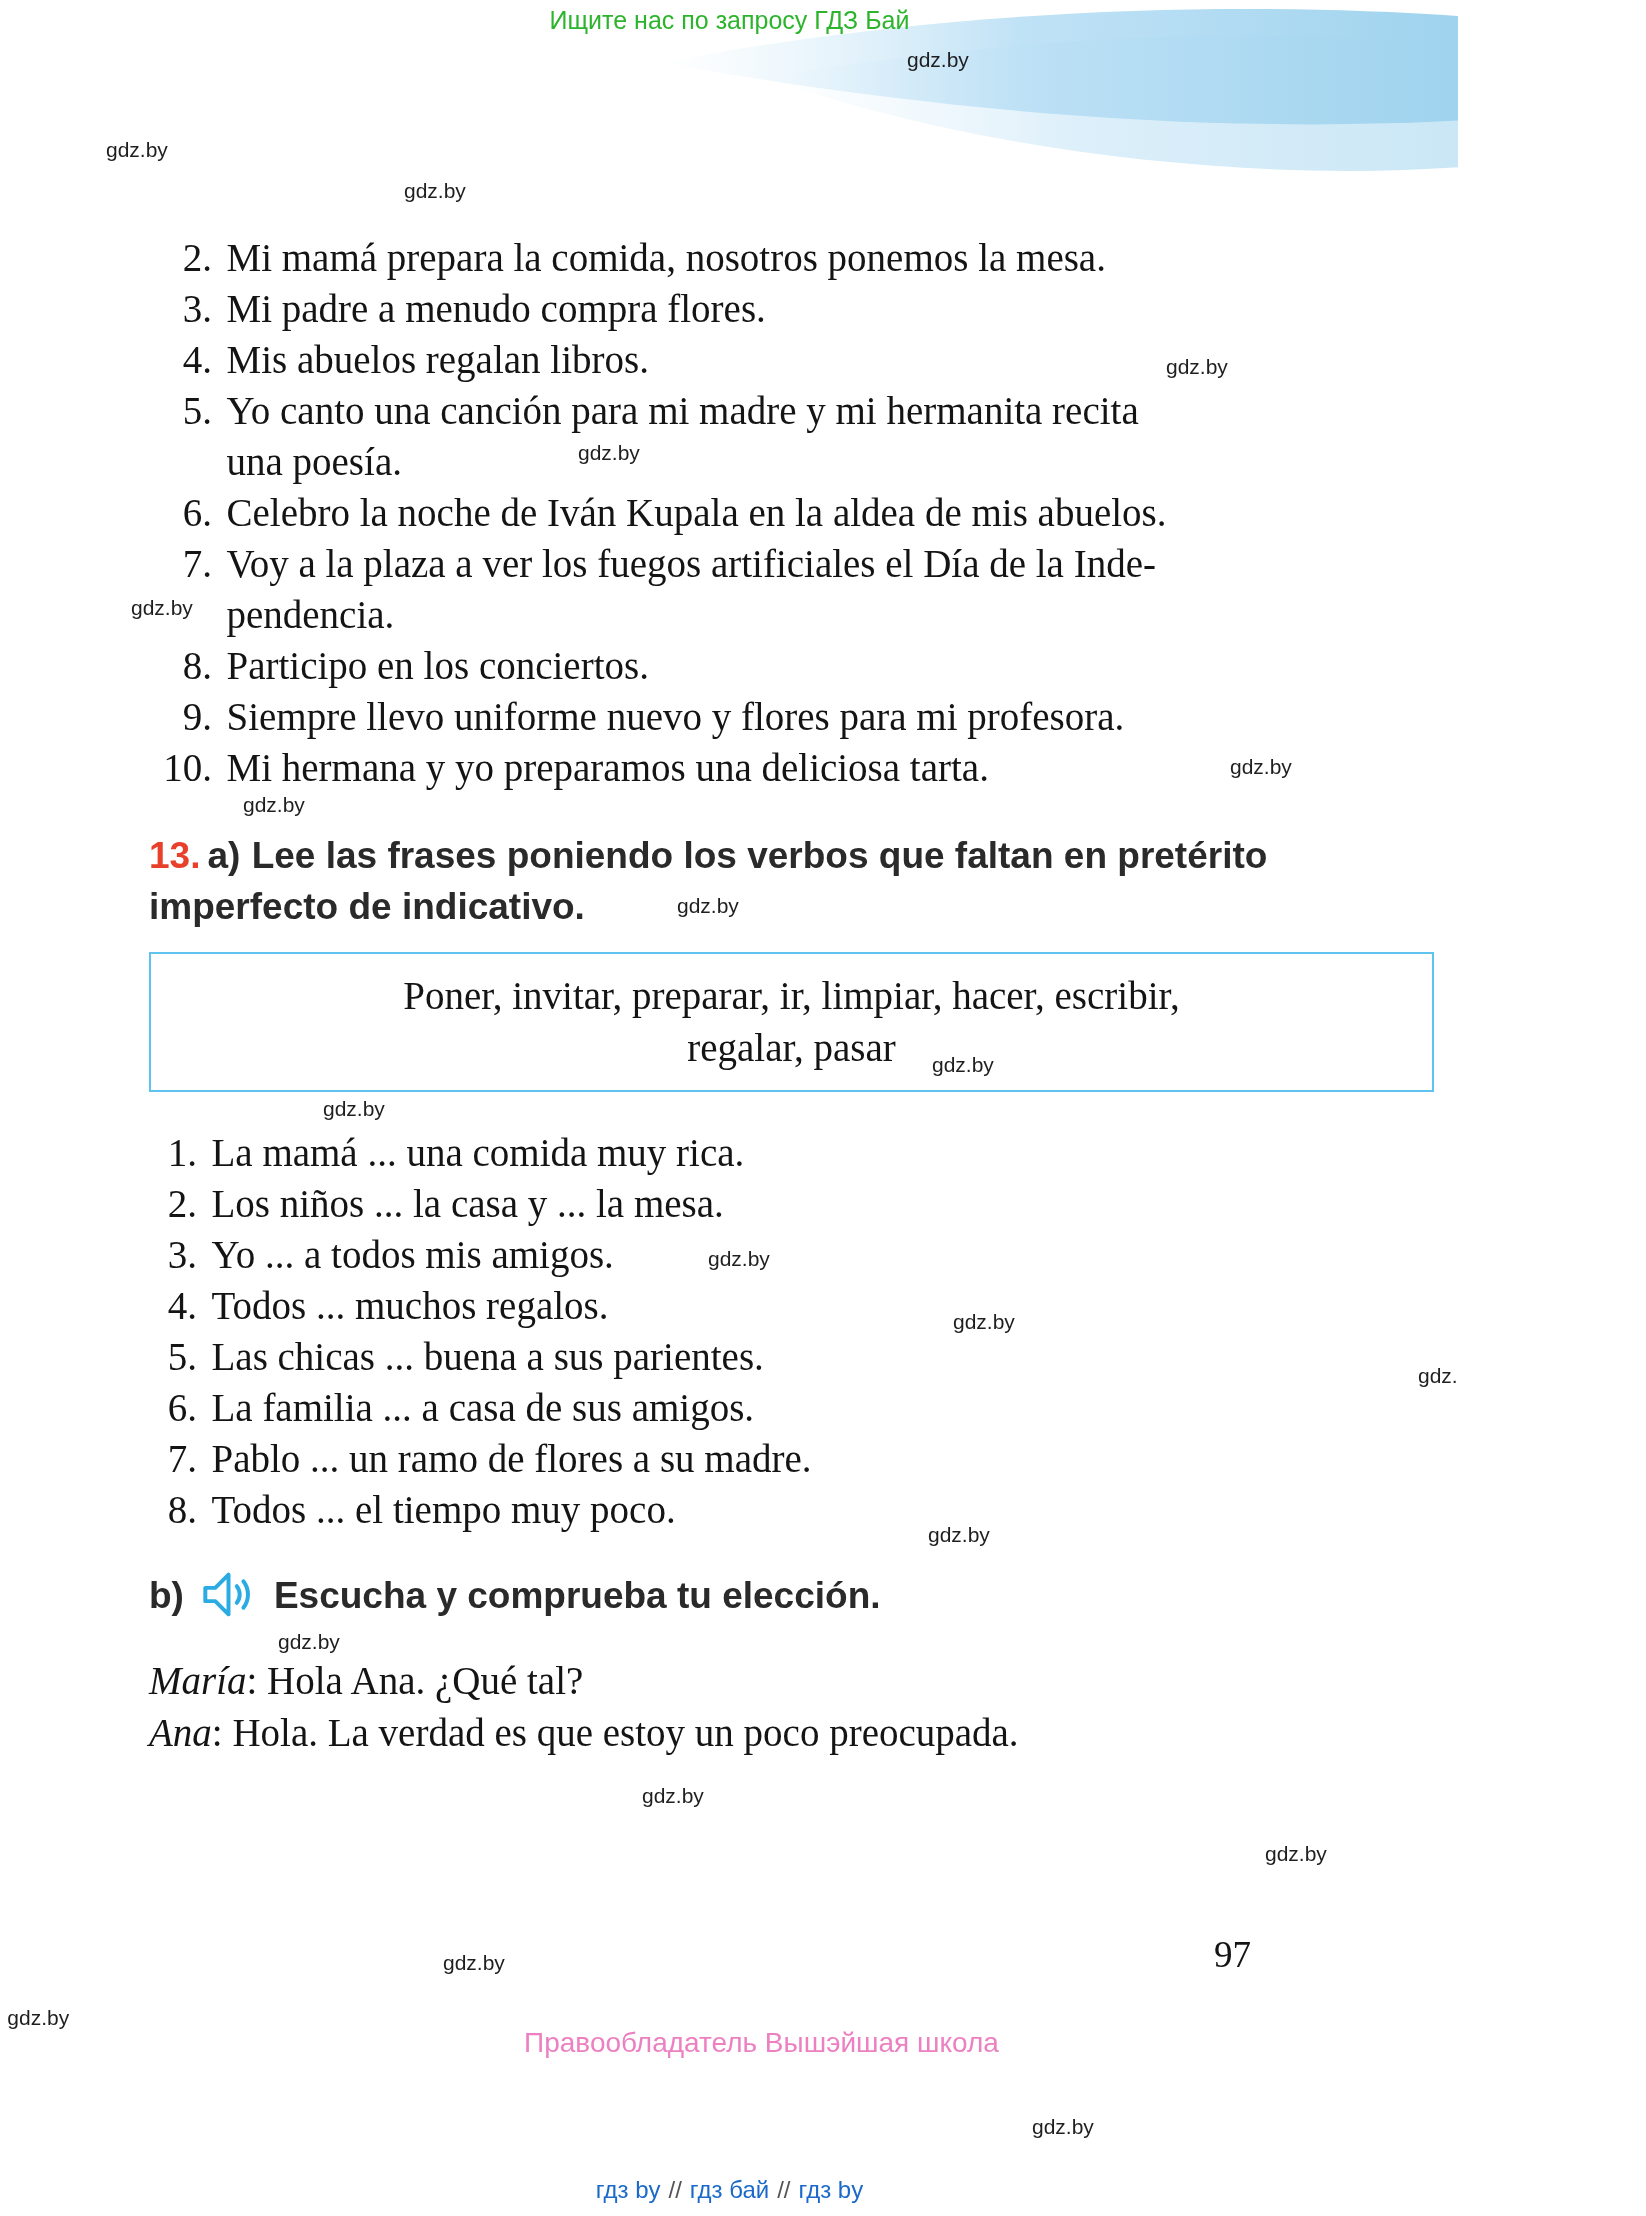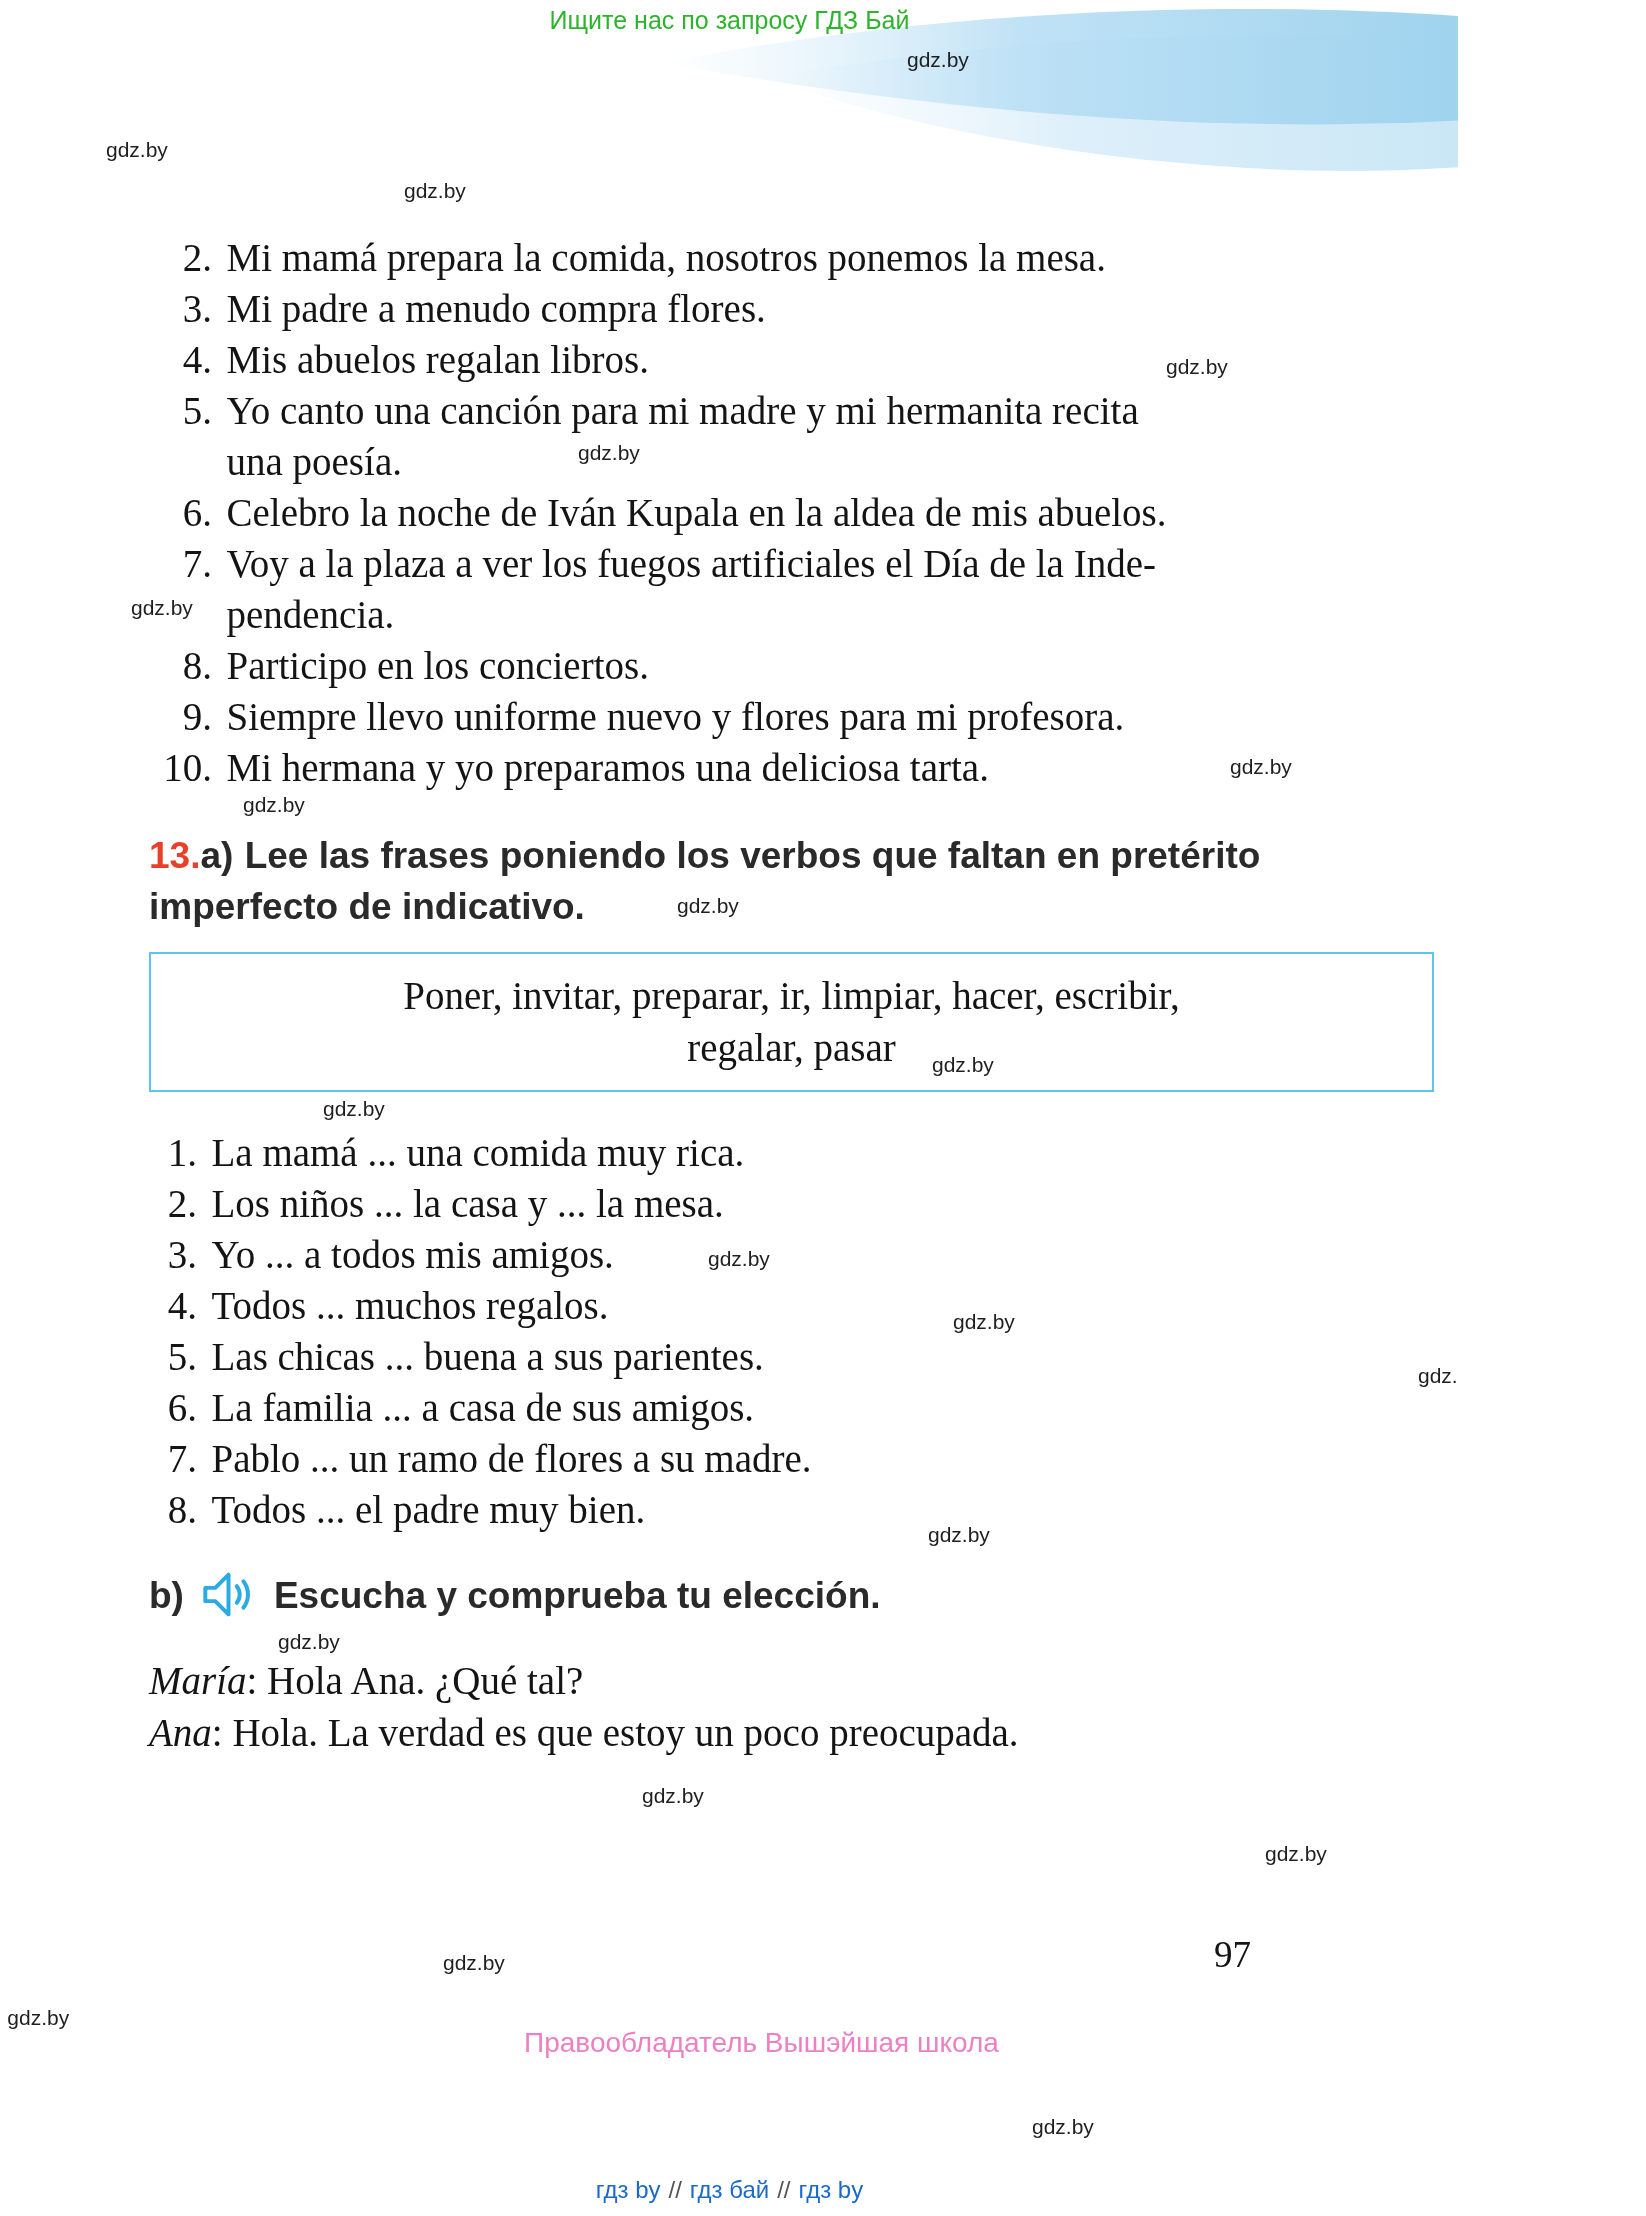--- a/index.html
+++ b/index.html
@@ -25,21 +25,21 @@
   }
   .list1 .li { grid-template-columns:63px 1fr; }
   .list2 .li { grid-template-columns:48px 1fr; }
   .num { text-align:right; }
   .txt { white-space:pre-line; }
   .sans {
     font-family:"Liberation Sans", sans-serif; font-weight:700;
     font-size:37px; line-height:51px; color:#2a2a2a;
   }
   .ex-header { margin-top:37px; }
-  .ex-num { color:#e8402a; margin-right:0; }
+  .ex-num { color:#e8402a; margin-right:7px; }
   .part-label { margin-right:11.3px; }
   .instr { white-space:pre-line; }
   .verb-box {
     margin-top:20px; border:2.4px solid #5ec3ee; padding:16px 24px;
     text-align:center; font-size:39px; line-height:52px;
     white-space:pre-line; color:#141414;
   }
   .list2 { margin-top:35px; }
   .b-line { margin-top:35px; }
   .ex14-header { margin-top:48px; }
@@ -182,21 +182,21 @@
       <div class="li">
           <span class="num">6.</span>
           <span class="txt">La familia ... a casa de sus amigos.</span>
         </div>
       <div class="li">
           <span class="num">7.</span>
           <span class="txt">Pablo ... un ramo de flores a su madre.</span>
         </div>
       <div class="li">
           <span class="num">8.</span>
-          <span class="txt">Todos ... el padre muy bien.</span>
+          <span class="txt">Todos ... el tiempo muy poco.</span>
         </div>
     </div>
 
     <p class="sans b-line">
       <span class="part-label">b)</span><svg class="speaker" viewBox="0 0 32 28">
           <path d="M2 10 h6 l8 -8 v24 l-8 -8 h-6 z" fill="none" stroke="#2aabe3" stroke-width="2.4" stroke-linejoin="round"></path>
           <path d="M21 9 a8 8 0 0 1 0 10 M25 6 a13 13 0 0 1 0 16" fill="none" stroke="#2aabe3" stroke-width="2.4" stroke-linecap="round"></path>
         </svg><span class="instr">Escucha y comprueba tu elección.</span>
     </p>
 

